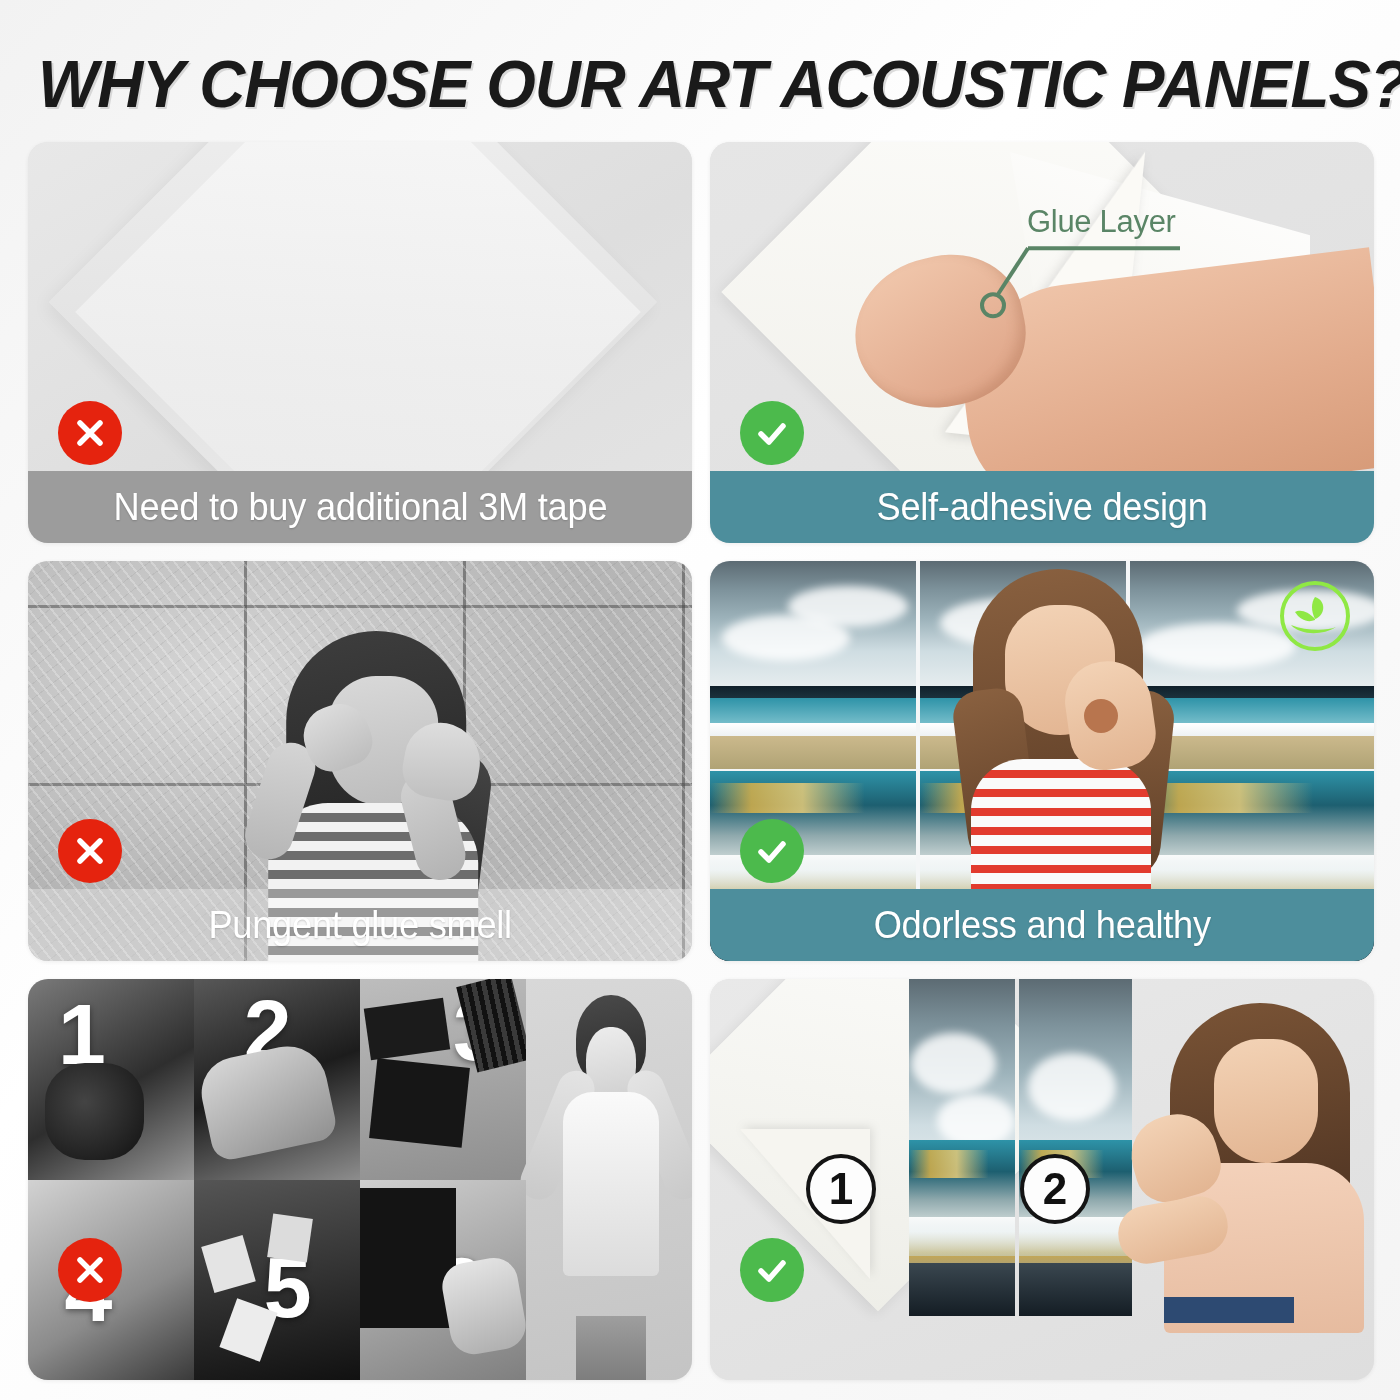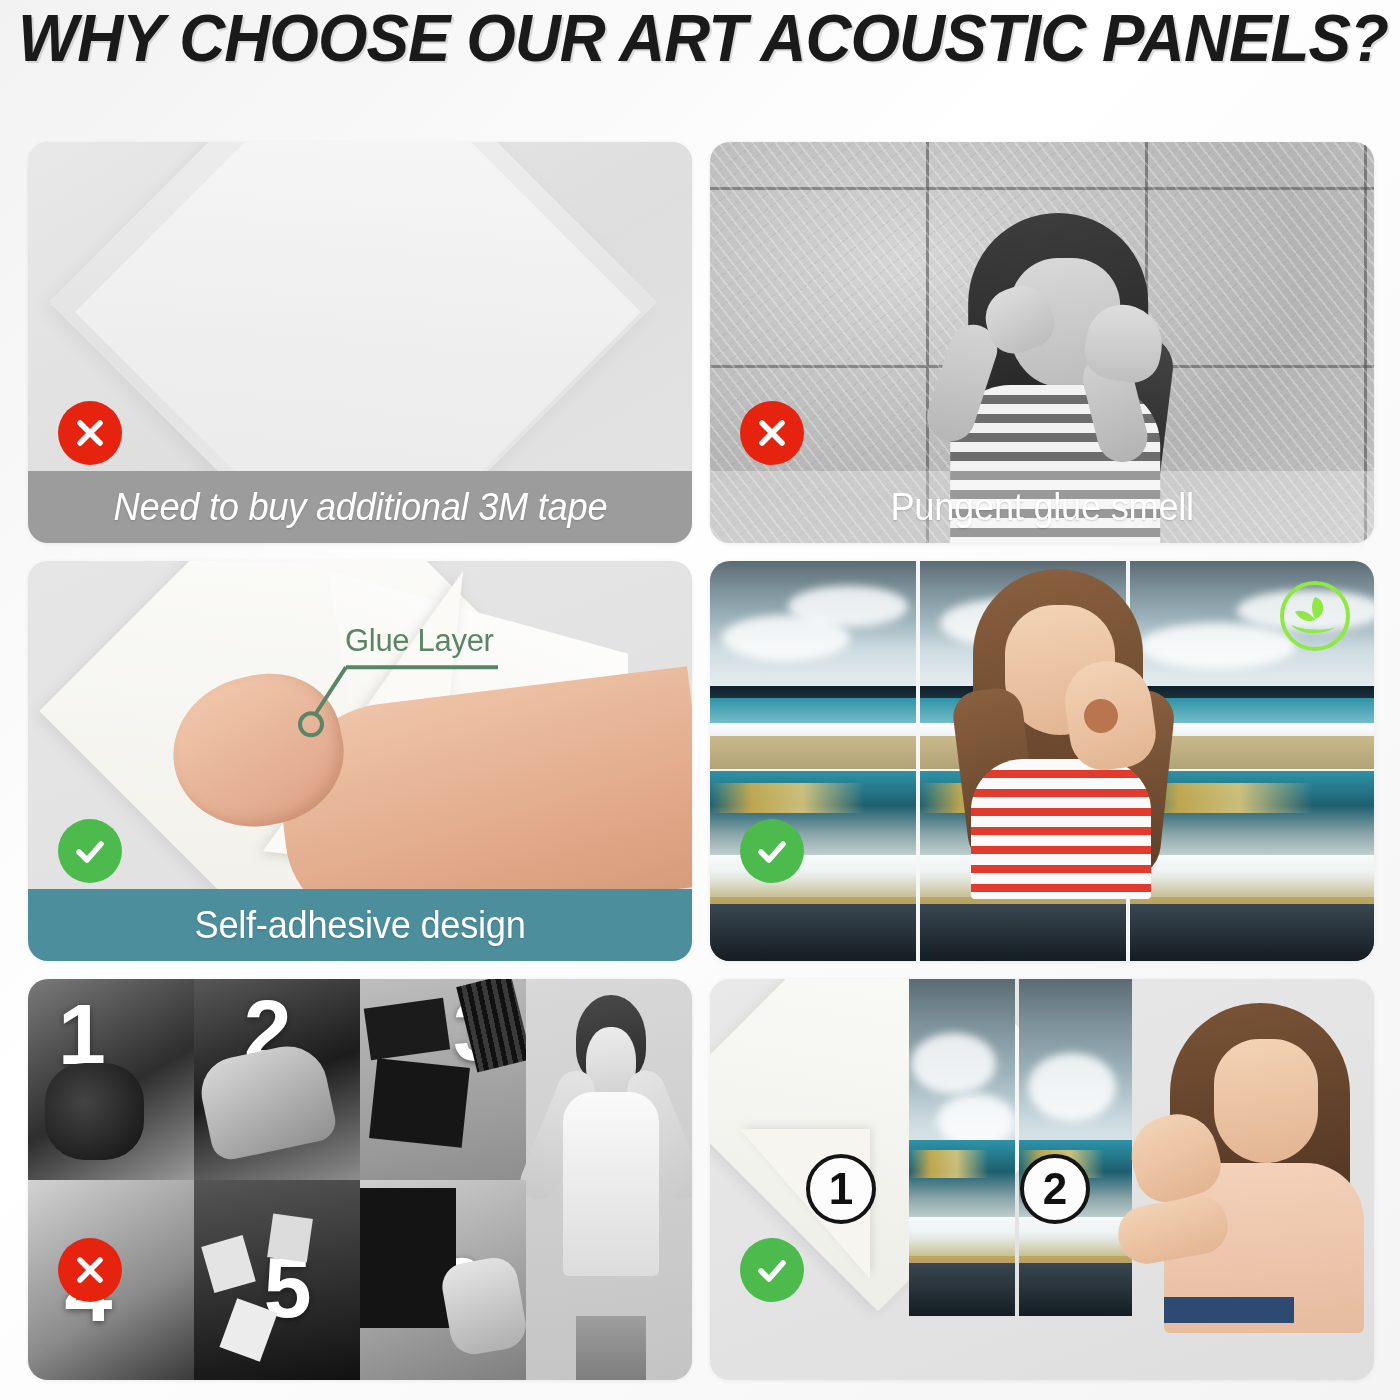--- a/index.html
+++ b/index.html
@@ -5,21 +5,21 @@
   * { margin:0; padding:0; box-sizing:border-box; }
   html,body { width:1400px; height:1400px; overflow:hidden; }
   body {
     font-family:"Liberation Sans", sans-serif;
     background:linear-gradient(135deg,#f2f2f2 0%,#ffffff 40%,#f4f4f4 100%);
     position:relative;
   }
 
   
   .title-wrap { position:absolute; left:0; top:0; width:1400px; height:122px;
-    display:flex; align-items:flex-start; padding-left:18px; }
+    display:flex; align-items:flex-end; padding-left:38px; }
   .title {
     font-size:66px; font-weight:bold; font-style:italic;
     letter-spacing:-1px; color:#1a1a1a; white-space:nowrap;
     transform:scaleX(0.965); transform-origin:left center;
     text-shadow:2px 2px 0 rgba(180,180,180,.45);
   }
 
   
   .grid { position:absolute; left:28px; top:142px; width:1346px; height:1238px;
     display:grid; grid-template-columns:1fr 1fr; grid-template-rows:1fr 1fr 1fr;
@@ -34,21 +34,21 @@
   .badge.cross { background:#e5230e; bottom:78px; }
   .badge.check { background:#4cba4c; bottom:78px; }
   .badge svg { width:40px; height:40px; }
 
   
   .cap { position:absolute; left:0; right:0; bottom:0; height:72px; z-index:14;
     display:flex; align-items:center; justify-content:center;
     color:#fff; font-size:39px; letter-spacing:-.3px; white-space:nowrap;
     text-shadow:0 1px 2px rgba(0,0,0,.18); }
   .cap span { transform:scaleX(0.93); display:inline-block; }
-  .cap.gray  { background:#9c9c9c;font-style:italic; }
+  .cap.gray  { background:#9c9c9c; }
   .cap.teal  { background:#4d8e9c; }
   .cap.ghost { background:rgba(255,255,255,.30); }
 
   
   .p1-bg { position:absolute; inset:0; background:linear-gradient(150deg,#e8e8e8,#dedede 55%,#e4e4e4); }
   .p1-sq { position:absolute; width:430px; height:430px; left:110px; top:-55px;
     background:linear-gradient(135deg,#f3f3f3,#e2e2e2 60%,#ededed);
     transform:rotate(45deg); box-shadow:0 6px 18px rgba(0,0,0,.06); }
   .p1-sq2 { position:absolute; width:400px; height:400px; left:130px; top:-30px;
     background:linear-gradient(140deg,#fafafa,#e9e9e9);
@@ -185,20 +185,45 @@
       <svg viewBox="0 0 40 40">
         <path d="M10 10 L30 30 M30 10 L10 30" stroke="#fff" stroke-width="5.5" stroke-linecap="round"></path>
       </svg>
     </div>
     <div class="cap gray">
       <span>Need to buy additional 3M tape</span>
     </div>
   </div>
 
   <div class="panel">
+    <div class="p2-bg"></div>
+    <div class="p2-sheet"></div>
+    <div class="p2-peel2"></div>
+    <div class="p2-peel"></div>
+    <div class="p2-hand"></div>
+    <div class="p2-fist"></div>
+
+    <svg class="glue-svg" viewBox="0 0 664 400" preserveAspectRatio="none">
+      <line x1="318" y1="106" x2="470" y2="106" stroke="#5a8566" stroke-width="4"></line>
+      <line x1="318" y1="106" x2="288" y2="152" stroke="#5a8566" stroke-width="4"></line>
+      <circle cx="283" cy="163" r="11" fill="none" stroke="#5a8566" stroke-width="4"></circle>
+    </svg>
+    <div class="glue-label">Glue Layer</div>
+
+    <div class="badge check">
+      <svg viewBox="0 0 40 40">
+        <path d="M9 21 L17 29 L31 13" fill="none" stroke="#fff" stroke-width="5.5" stroke-linecap="round" stroke-linejoin="round"></path>
+      </svg>
+    </div>
+    <div class="cap teal">
+      <span>Self-adhesive design</span>
+    </div>
+  </div>
+
+  <div class="panel">
     <div class="p3-bg"></div>
     <div class="p3-noise"></div>
     <div class="girl3">
       <div class="g3-hair"></div>
       <div class="g3-face"></div>
       <div class="g3-hair2"></div>
       <div class="g3-body"></div>
       <div class="g3-arm1"></div>
       <div class="g3-hand1"></div>
       <div class="g3-arm2"></div>
@@ -209,45 +234,20 @@
       <svg viewBox="0 0 40 40">
         <path d="M10 10 L30 30 M30 10 L10 30" stroke="#fff" stroke-width="5.5" stroke-linecap="round"></path>
       </svg>
     </div>
     <div class="cap ghost">
       <span>Pungent glue smell</span>
     </div>
   </div>
 
   <div class="panel">
-    <div class="p2-bg"></div>
-    <div class="p2-sheet"></div>
-    <div class="p2-peel2"></div>
-    <div class="p2-peel"></div>
-    <div class="p2-hand"></div>
-    <div class="p2-fist"></div>
-
-    <svg class="glue-svg" viewBox="0 0 664 400" preserveAspectRatio="none">
-      <line x1="318" y1="106" x2="470" y2="106" stroke="#5a8566" stroke-width="4"></line>
-      <line x1="318" y1="106" x2="288" y2="152" stroke="#5a8566" stroke-width="4"></line>
-      <circle cx="283" cy="163" r="11" fill="none" stroke="#5a8566" stroke-width="4"></circle>
-    </svg>
-    <div class="glue-label">Glue Layer</div>
-
-    <div class="badge check">
-      <svg viewBox="0 0 40 40">
-        <path d="M9 21 L17 29 L31 13" fill="none" stroke="#fff" stroke-width="5.5" stroke-linecap="round" stroke-linejoin="round"></path>
-      </svg>
-    </div>
-    <div class="cap teal">
-      <span>Self-adhesive design</span>
-    </div>
-  </div>
-
-  <div class="panel">
     <div style="position:absolute;inset:0;background:#f4f6f7;"></div>
 
     <div class="art" style="left:0;top:0;width:31%;height:52%;">
       <div class="sky"></div>
       <div class="cloud" style="left:6%;top:26%;width:62%;height:22%;"></div>
       <div class="cloud" style="left:38%;top:12%;width:58%;height:20%;"></div>
       <div class="horizon"></div>
         <div class="sea"></div>
         <div class="foam"></div>
         <div class="sand"></div>
@@ -301,20 +301,23 @@
       <div class="pr-body" style="left:22px;top:190px;width:180px;height:140px;background:repeating-linear-gradient(180deg,#fafafa 0 11px,#e23b2e 11px 19px);border-radius:52px 52px 4px 4px;"></div>
       <div class="pr-face" style="left:118px;top:92px;width:86px;height:108px;border-radius:40px 44px 34px 34px;transform:rotate(-8deg);"></div>
       <div style="position:absolute;left:135px;top:130px;width:34px;height:34px;border-radius:50%;background:#b8754e;"></div>
     </div>
 
     <div class="badge check">
       <svg viewBox="0 0 40 40">
         <path d="M9 21 L17 29 L31 13" fill="none" stroke="#fff" stroke-width="5.5" stroke-linecap="round" stroke-linejoin="round"></path>
       </svg>
     </div>
+    <div class="cap teal">
+      <span>Odorless and healthy</span>
+    </div>
   </div>
 
   <div class="panel">
     <div class="p5">
       <div class="cell" style="background:linear-gradient(150deg,#7a7a7a,#2e2e2e 55%,#9a9a9a);">
         <div class="num" style="left:18%;top:6%;">1</div>
         <div style="position:absolute;left:10%;top:42%;width:60%;height:48%;background:radial-gradient(circle at 40% 40%,#444,#111);border-radius:40%;"></div>
       </div>
       <div class="cell" style="background:linear-gradient(160deg,#585858,#1c1c1c 50%,#8d8d8d);">
         <div class="num" style="left:30%;top:4%;">2</div>

